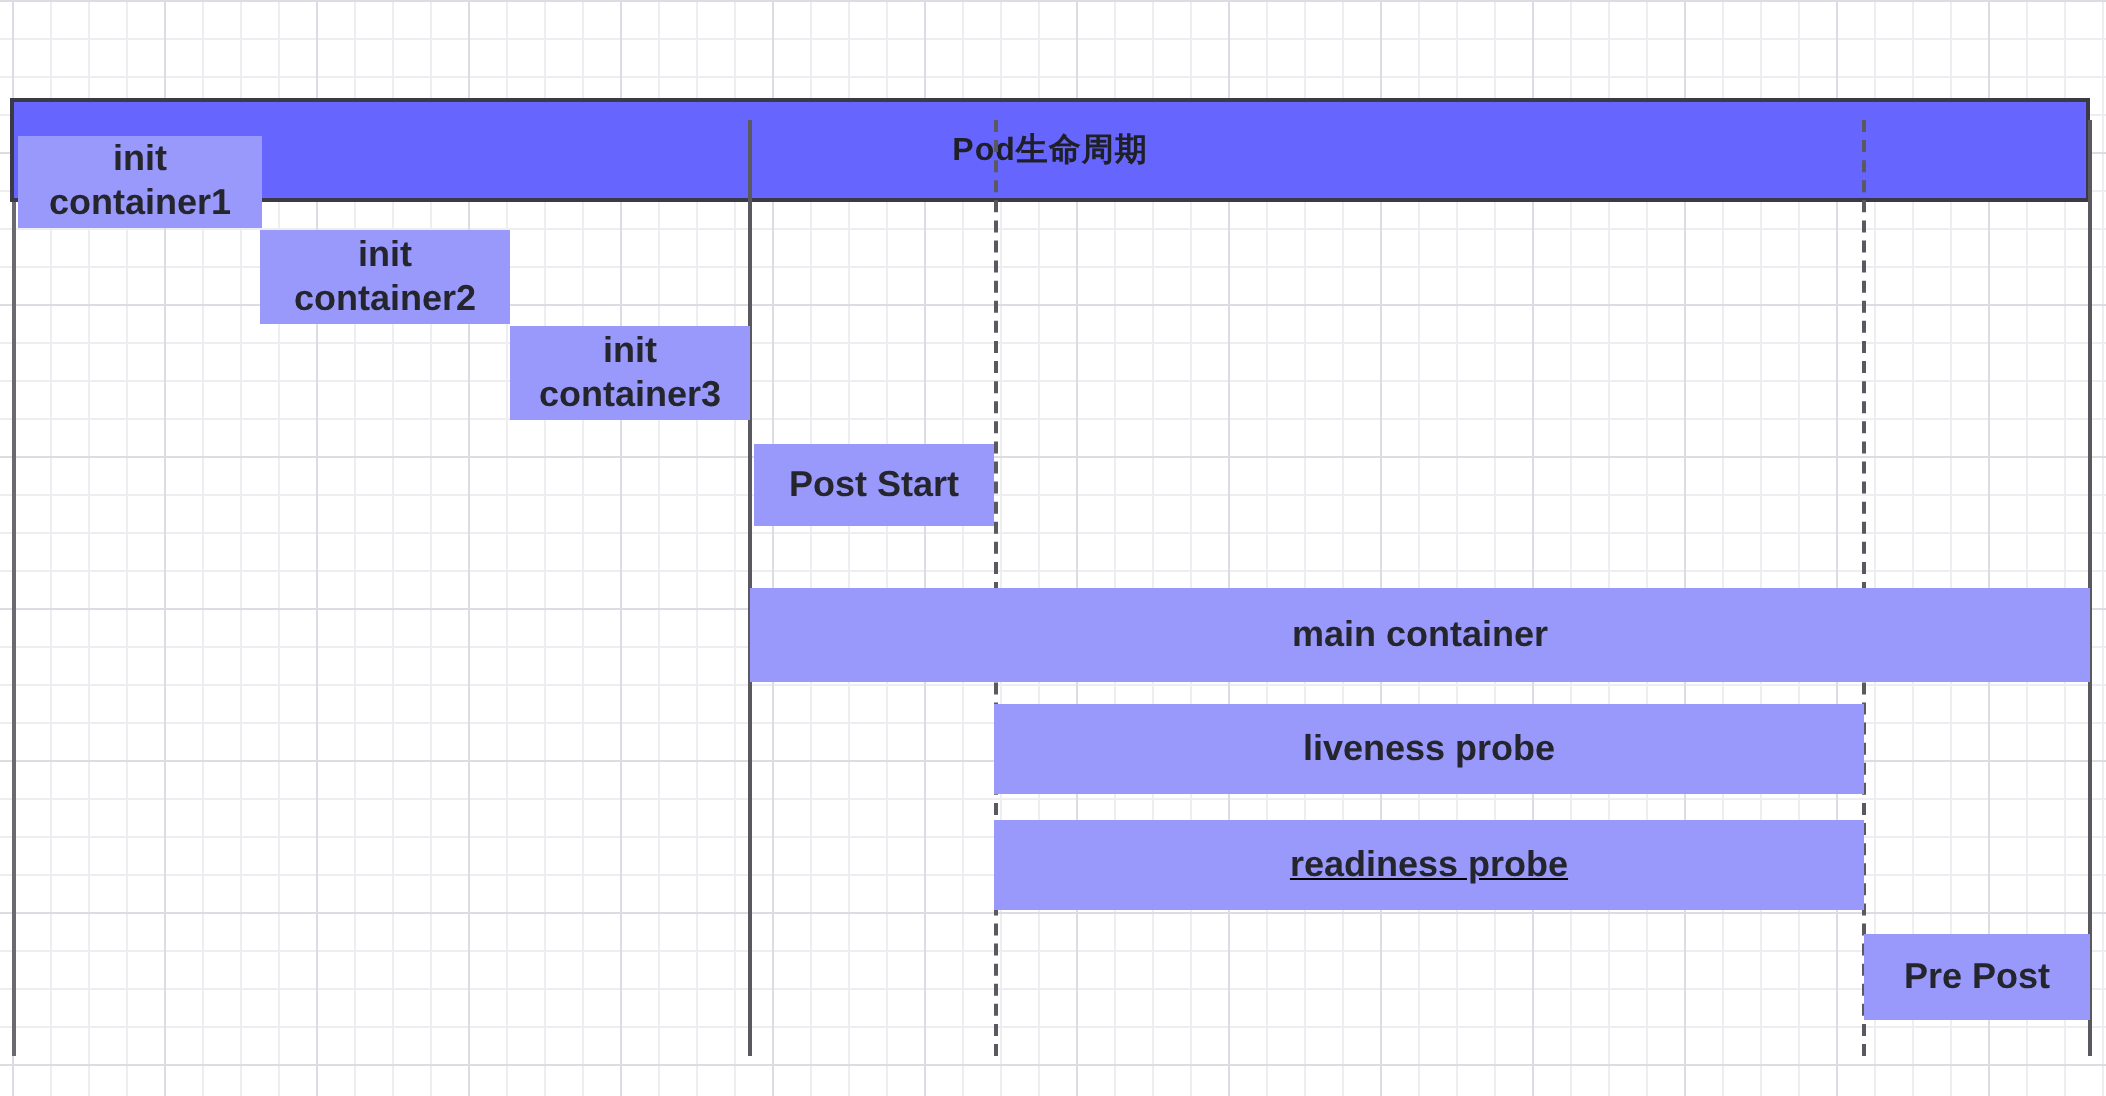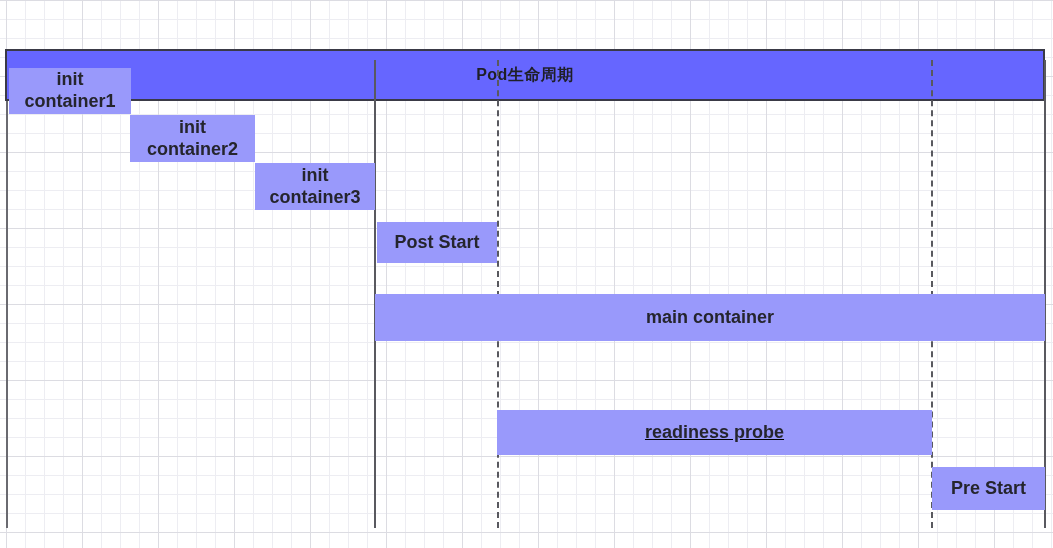--- a/index.html
+++ b/index.html
@@ -138,22 +138,25 @@
   </div>
 
   <div class="bar" style="left:377px; top:222px; width:120px; height:41px;">
     <span class="bar-label">Post Start</span>
   </div>
 
   <div class="bar" style="left:375px; top:294px; width:670px; height:47px;">
     <span class="bar-label">main container</span>
   </div>
 
+  <div class="bar" style="left:497px; top:352px; width:435px; height:45px;">
+    <span class="bar-label">liveness probe</span>
+  </div>
 
   <div class="bar" style="left:497px; top:410px; width:435px; height:45px;text-decoration:underline;">
     <span class="bar-label">readiness probe</span>
   </div>
 
   <div class="bar" style="left:932px; top:467px; width:113px; height:43px;">
-    <span class="bar-label">Pre Start</span>
+    <span class="bar-label">Pre Post</span>
   </div>
 
 </div>
 
 </body></html>

